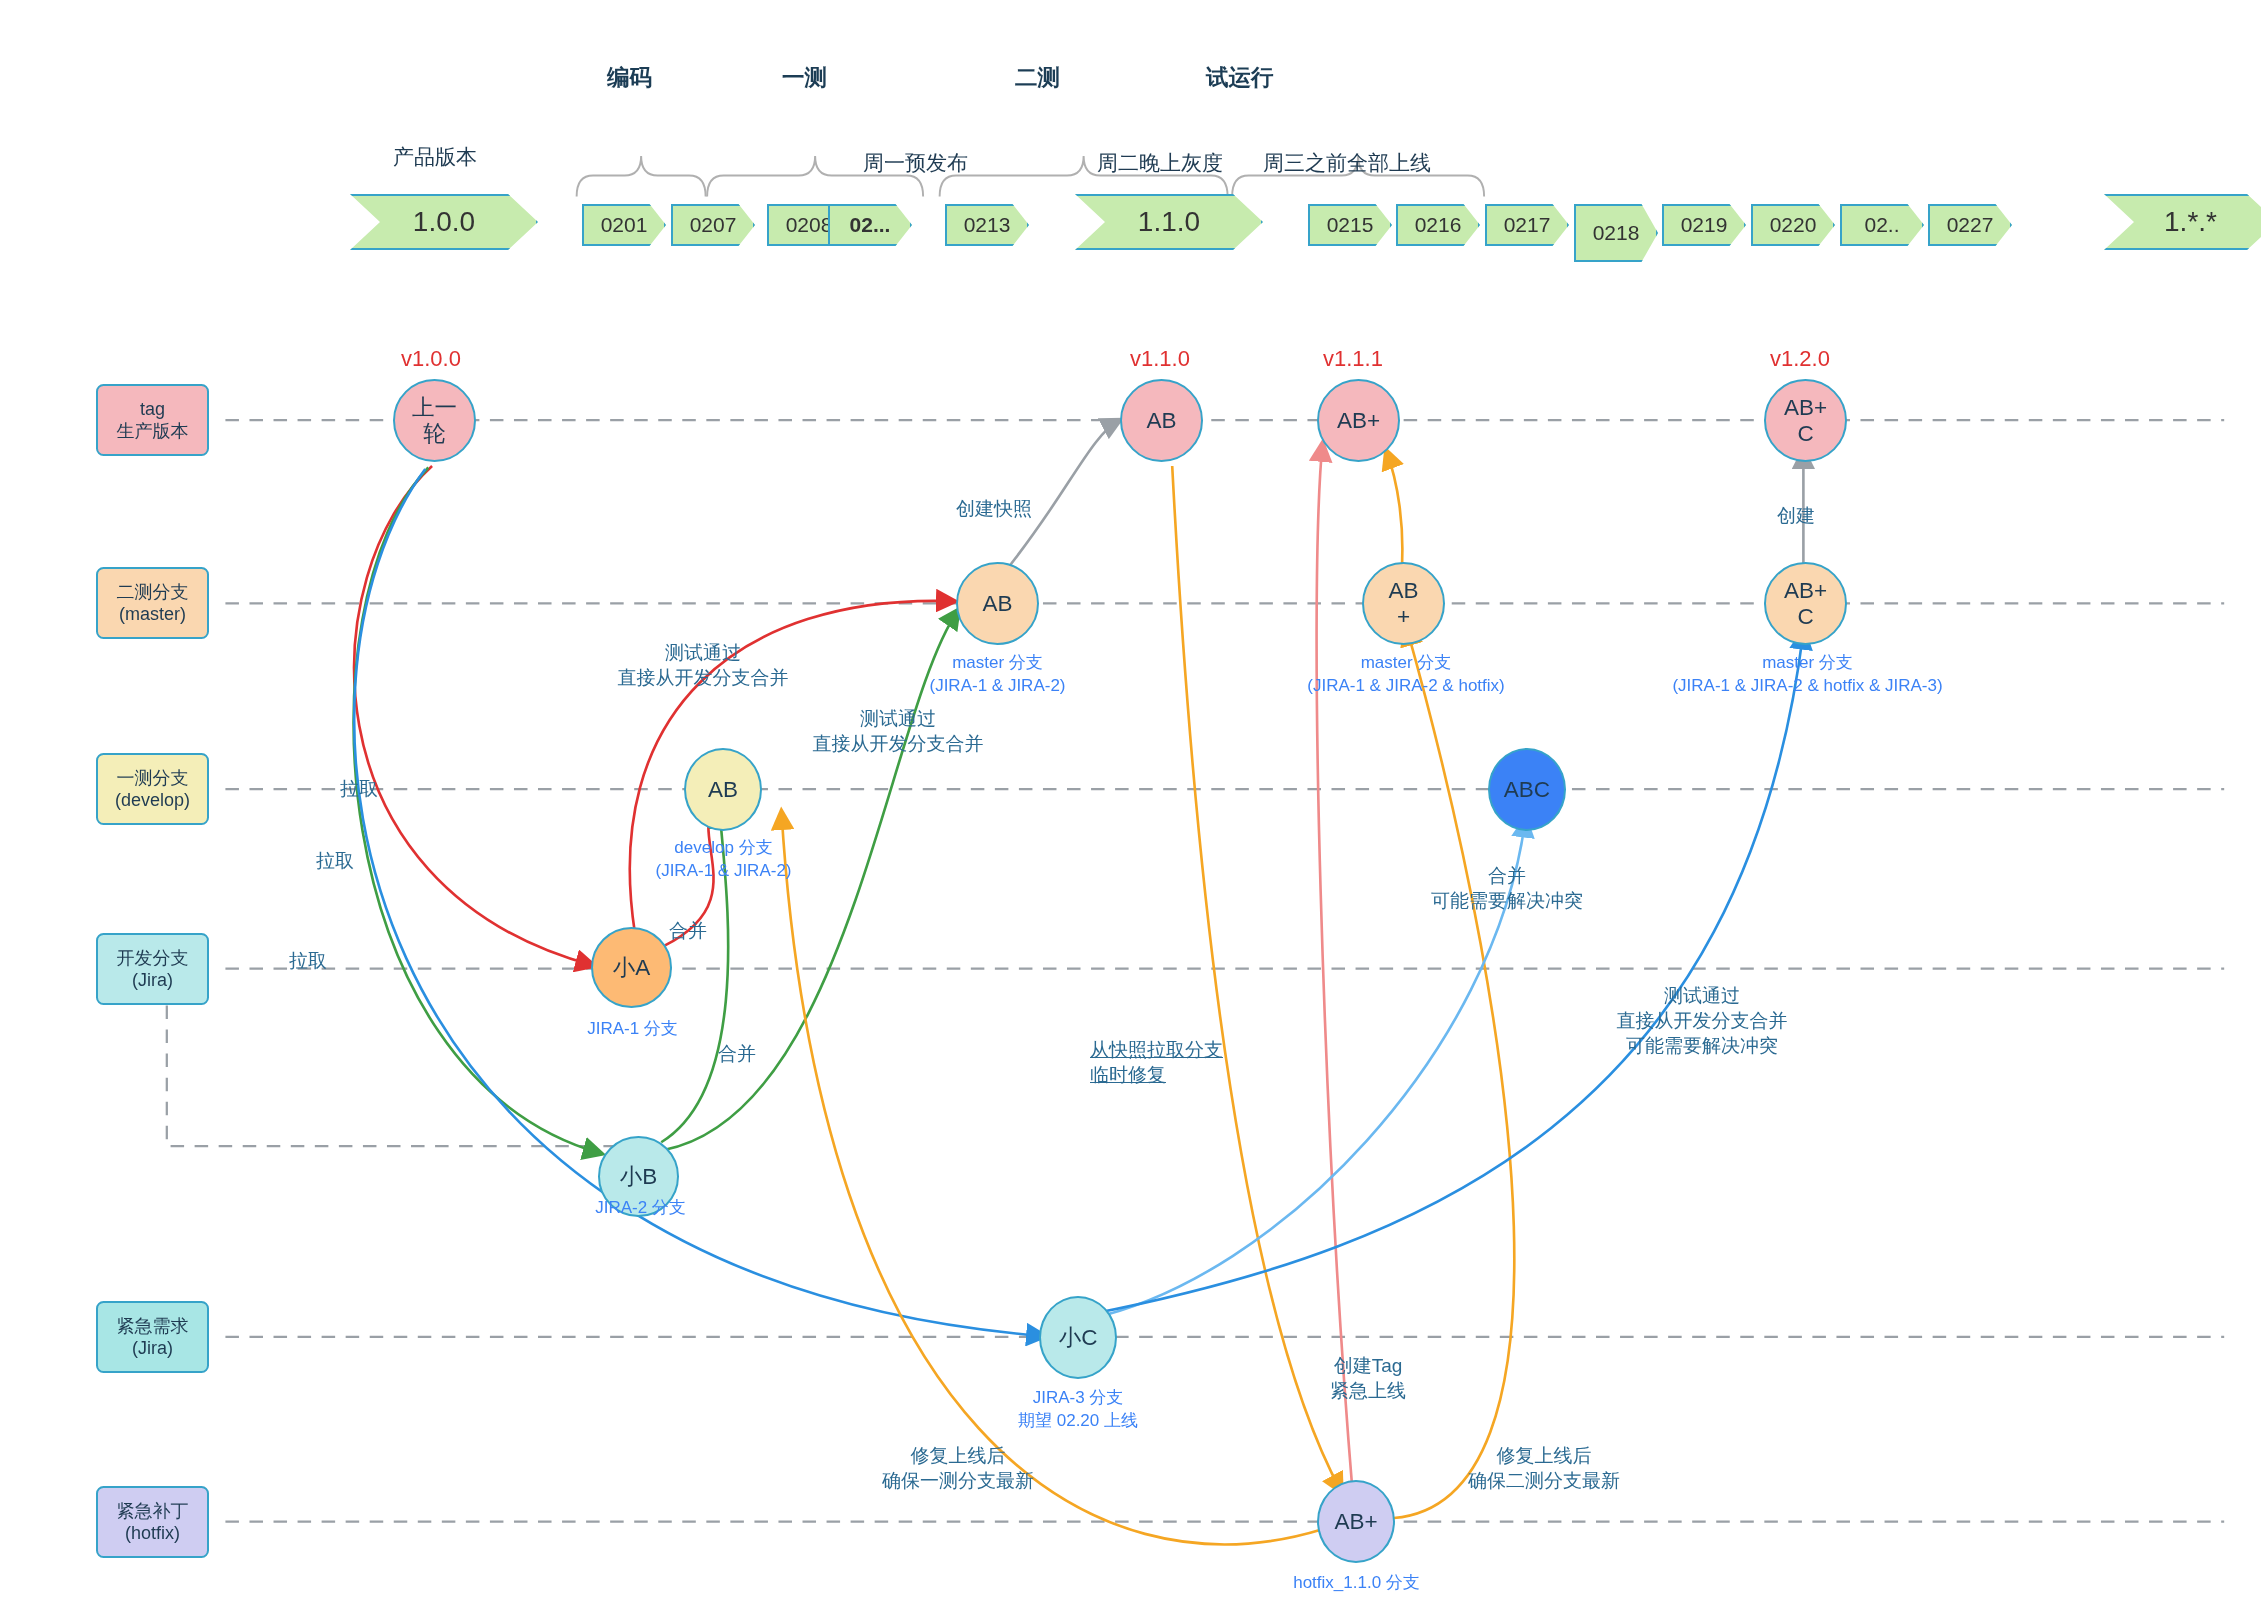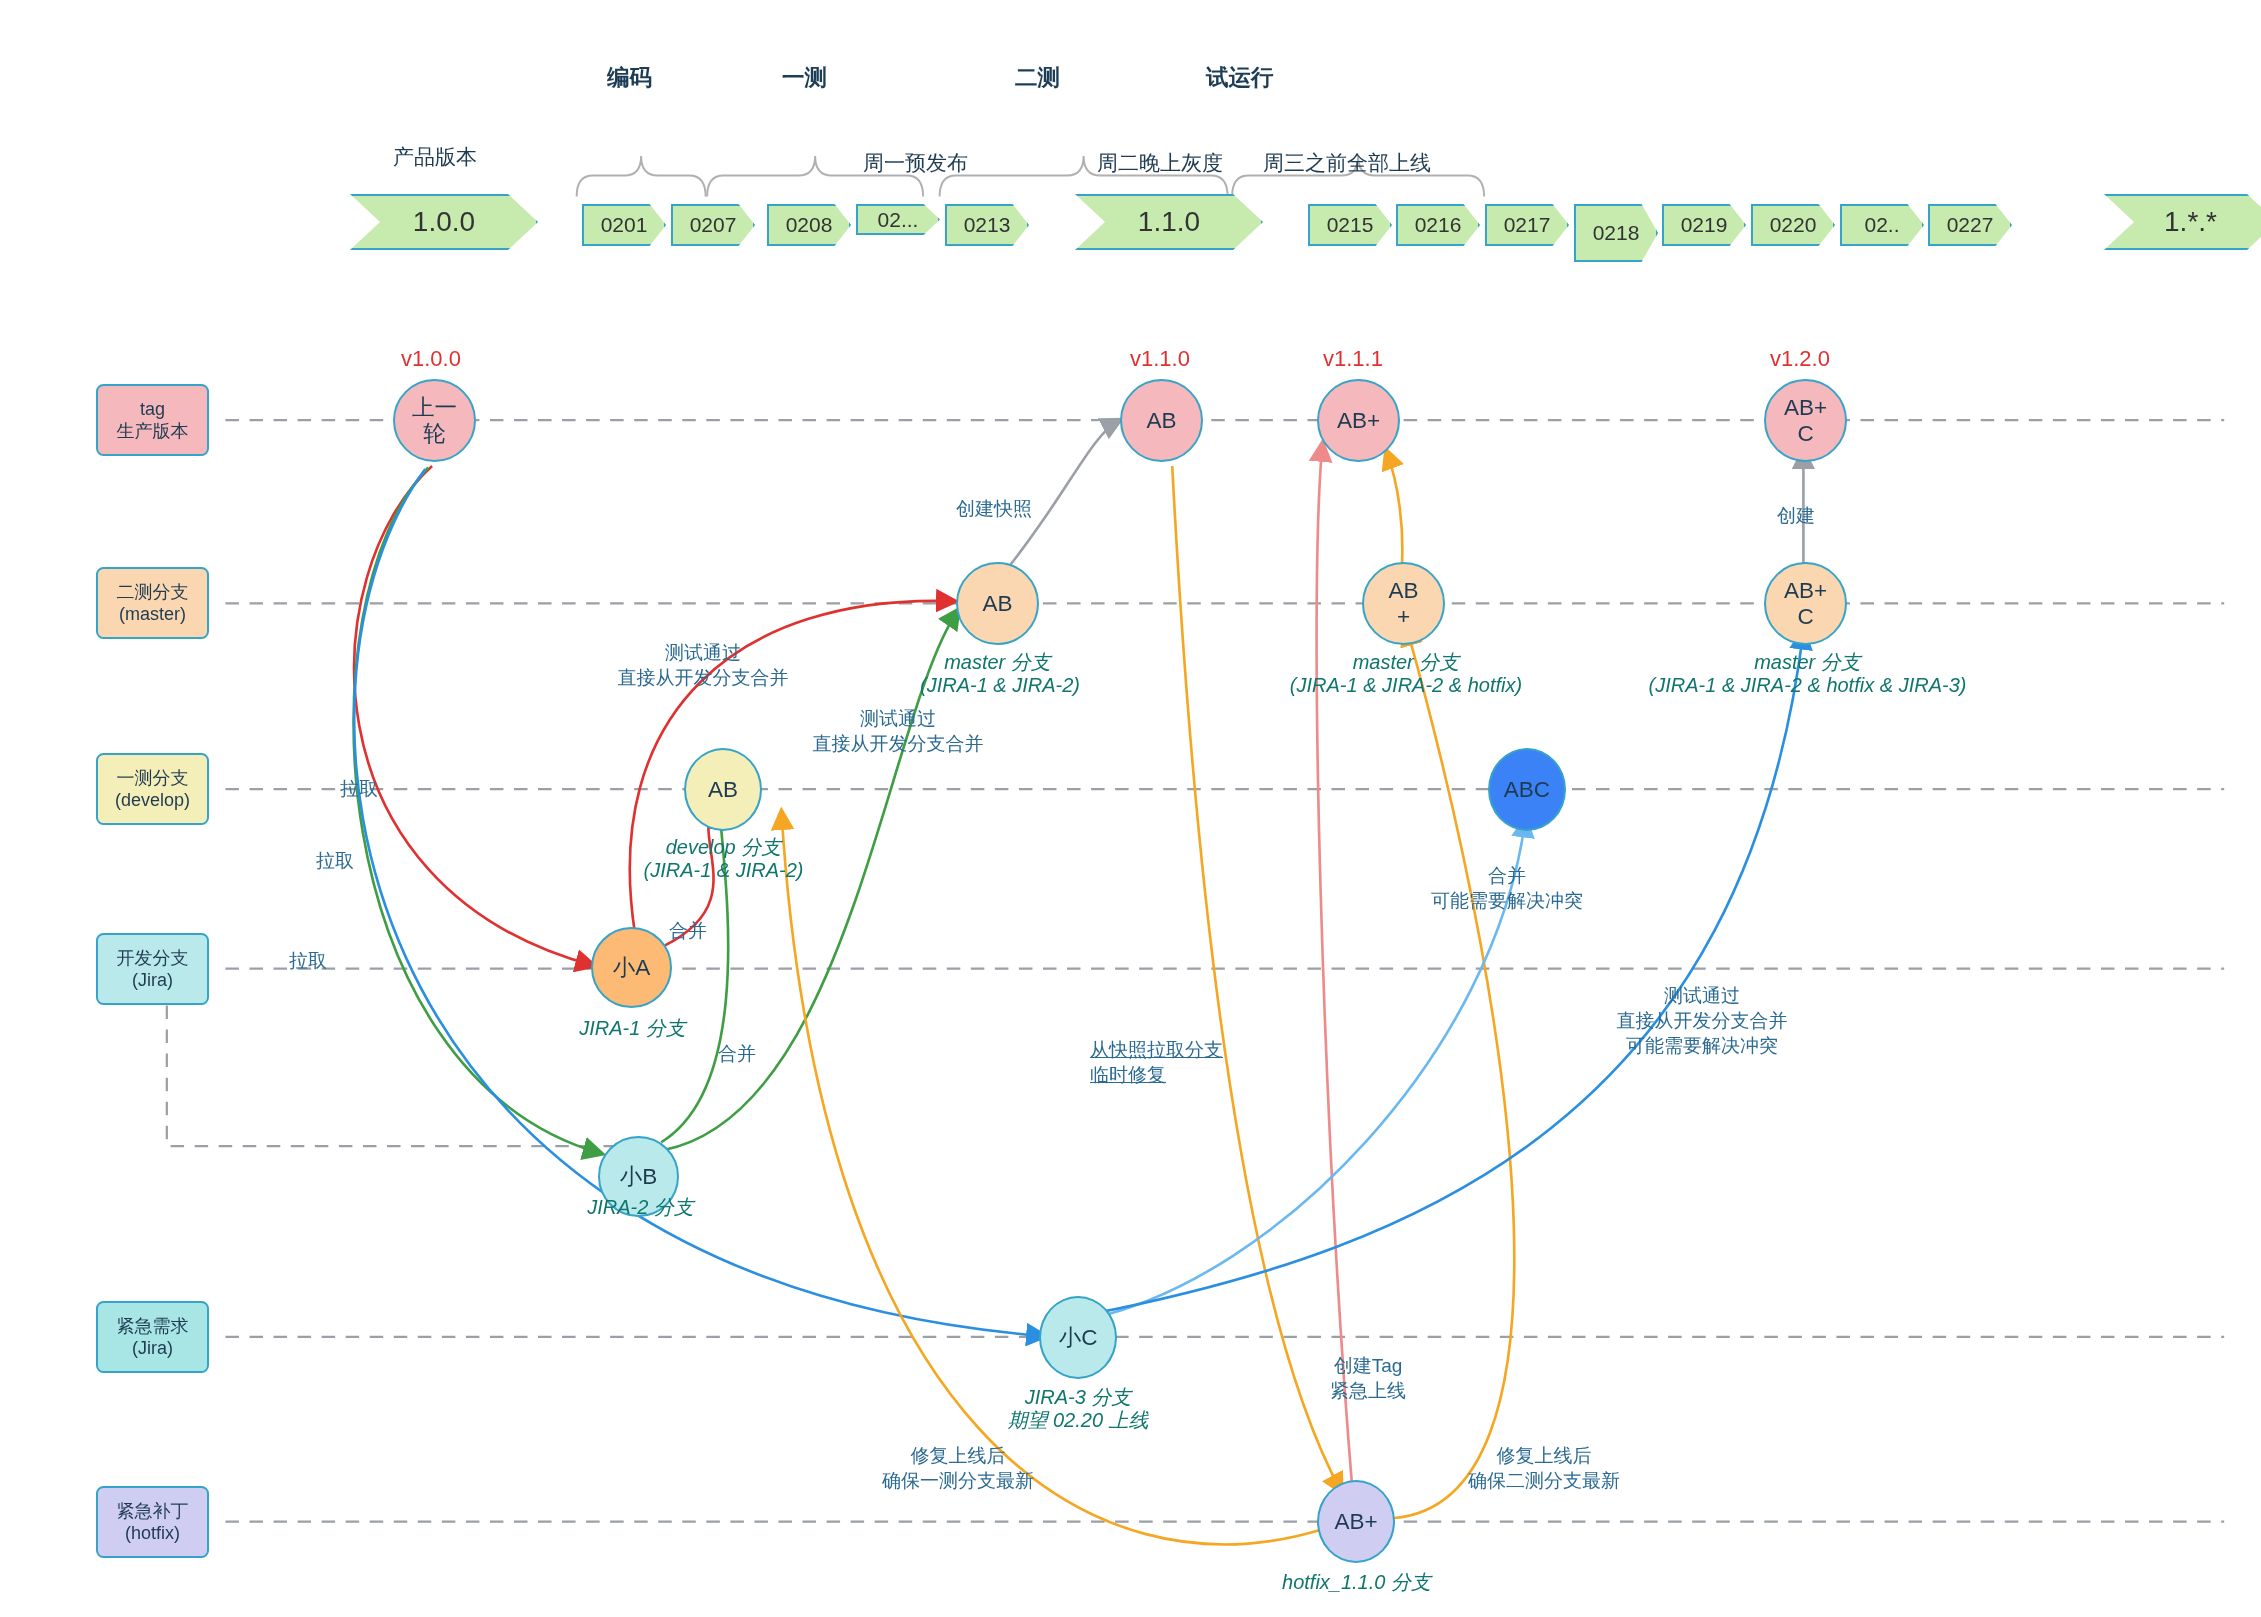--- a/index.html
+++ b/index.html
@@ -28,21 +28,21 @@
   .lane{position:absolute;box-sizing:border-box;width:113px;height:72px;border:2.3px solid #36a3c9;
         border-radius:7.5px;display:flex;flex-direction:column;align-items:center;justify-content:center;
         font-size:18px;line-height:22.5px;color:#1f3b52;text-align:center;}
 
   
   .node{position:absolute;box-sizing:border-box;border:2.3px solid #36a3c9;border-radius:50%;
         display:flex;flex-direction:column;align-items:center;justify-content:center;
         font-size:22.5px;line-height:25.6px;color:#1f3b52;text-align:center;}
   .node .l2{display:block;}
 
-  .cap{position:absolute;font-size:20px;line-height:23px;color:#0f766e;text-align:center;white-space:nowrap;font-style:italic;}
+  .cap{position:absolute;font-size:17px;line-height:23px;color:#3b82f6;text-align:center;white-space:nowrap;}
   .tagname{position:absolute;font-size:22px;color:#e03131;white-space:nowrap;text-align:center;}
   .elabel{position:absolute;font-size:19px;line-height:25px;color:#2b6a92;text-align:center;white-space:nowrap;}
 </style>
 </head>
 <body>
 
 <div id="stage">
 
   <svg id="svg" viewBox="0 0 3009 2153">
     <defs>
@@ -146,21 +146,21 @@
 
   <div class="chev" style="left:582px;top:204px;width:84px;height:42px;">
       <span>0201</span>
     </div>
   <div class="chev" style="left:671px;top:204px;width:84px;height:42px;">
       <span>0207</span>
     </div>
   <div class="chev" style="left:767px;top:204px;width:84px;height:42px;">
       <span>0208</span>
     </div>
-  <div class="chev" style="left:856px;top:204px;width:84px;height:31px;">
+  <div class="chev" style="left:828px;top:204px;width:84px;height:42px;font-weight:bold;">
       <span>02...</span>
     </div>
   <div class="chev" style="left:945px;top:204px;width:84px;height:42px;text-align:center;">
       <span>0213</span>
     </div>
 
   <div class="chev" style="left:1308px;top:204px;width:84px;height:42px;">
       <span>0215</span>
     </div>
   <div class="chev" style="left:1396px;top:204px;width:84px;height:42px;">

